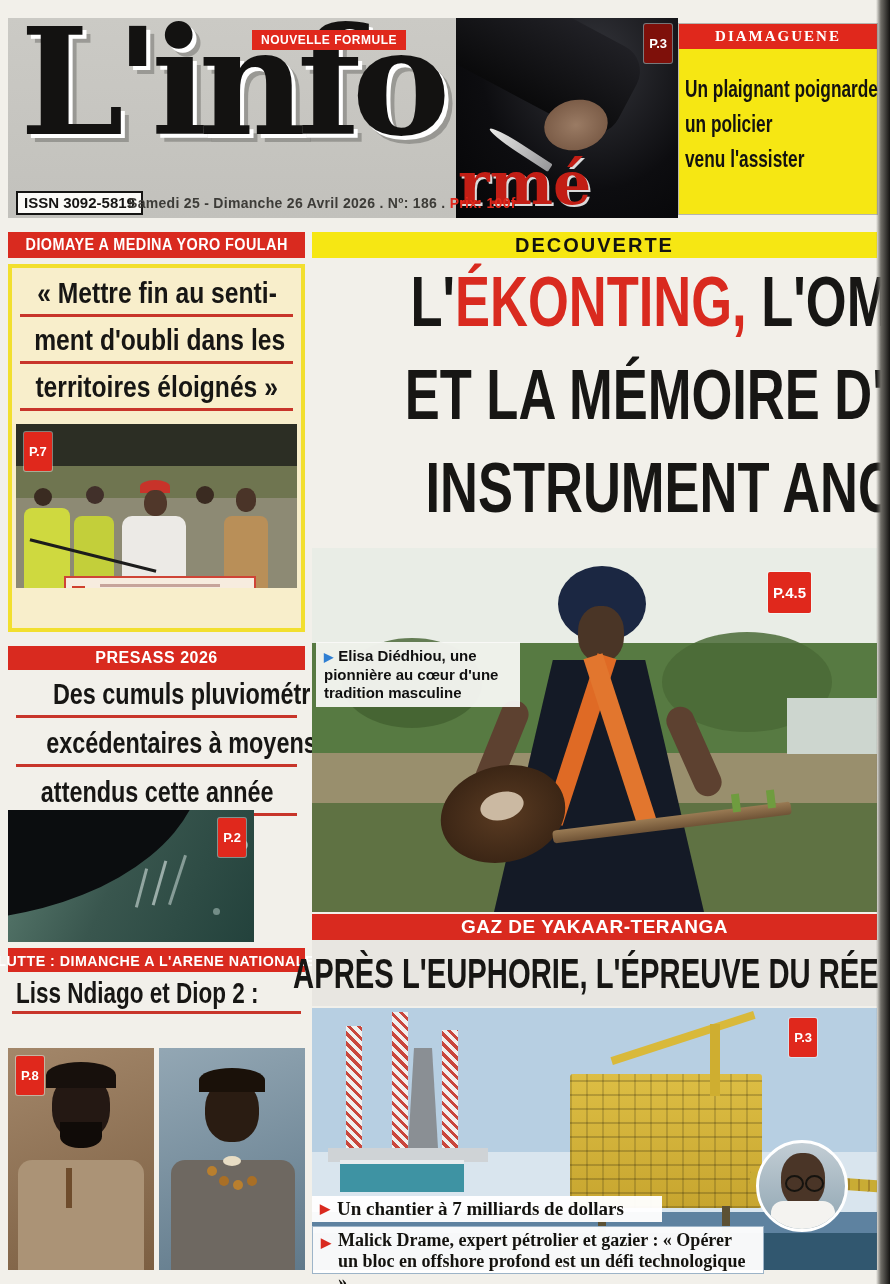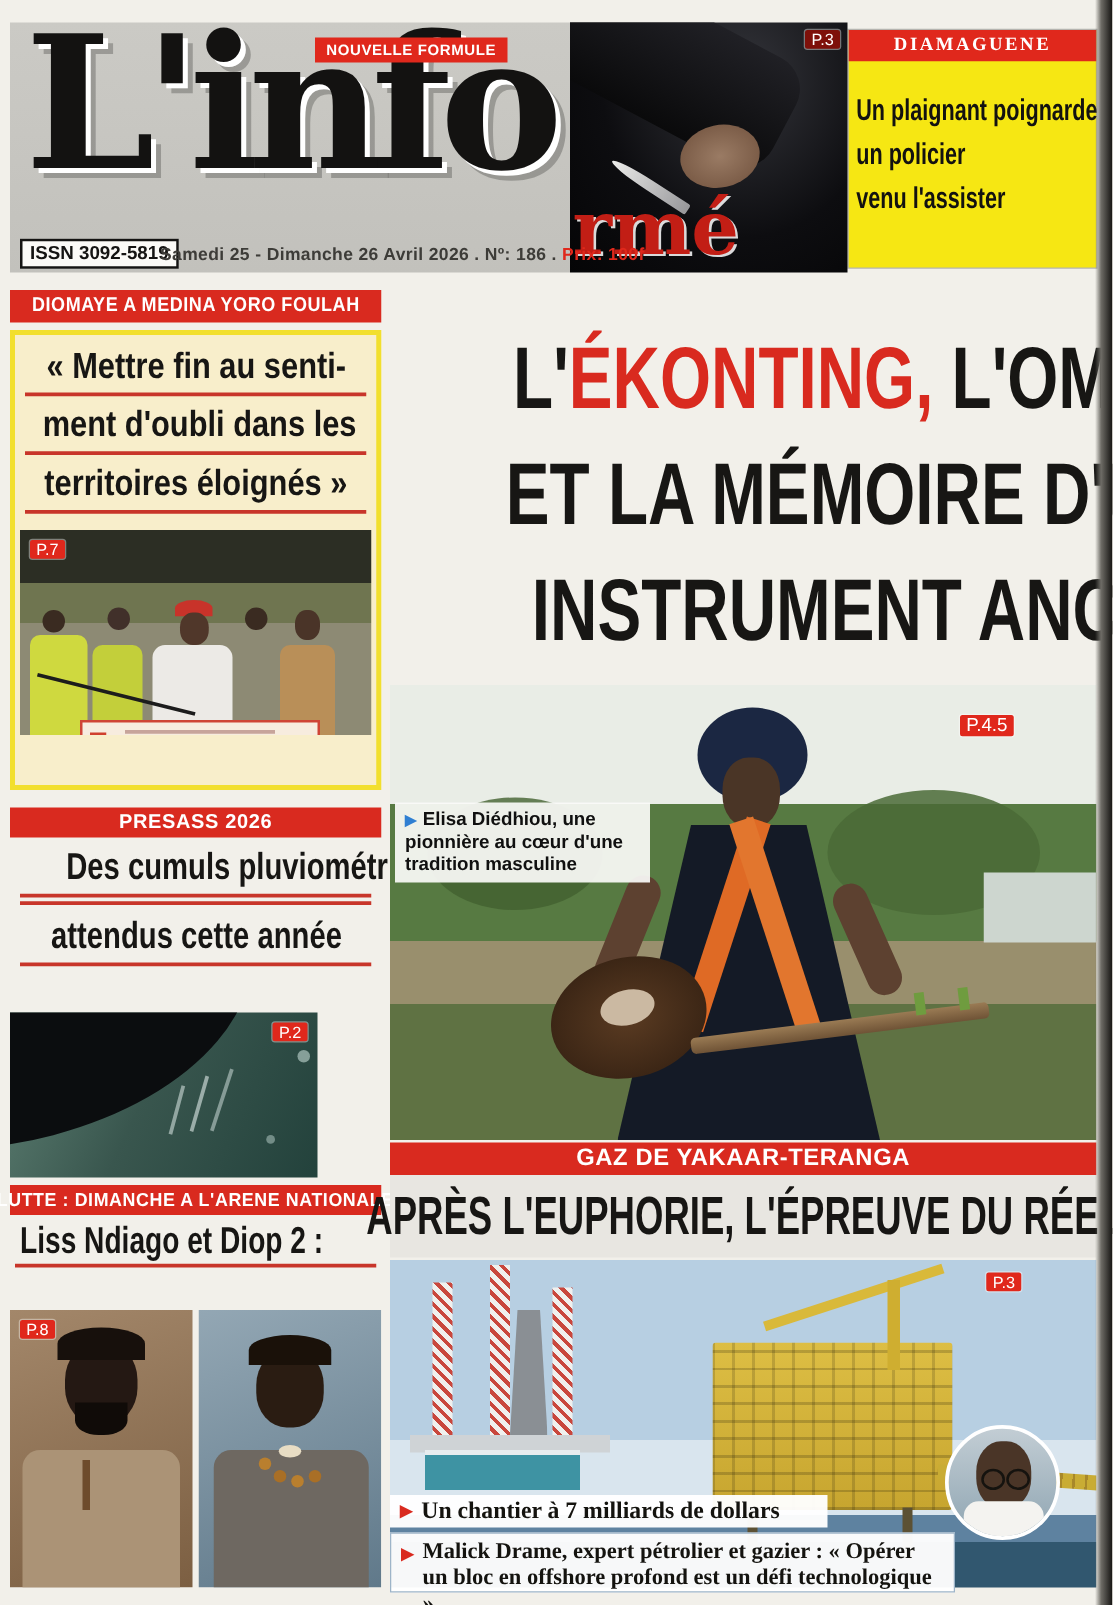--- a/index.html
+++ b/index.html
@@ -22,22 +22,22 @@
   .badge-nouvelle{left:252px;top:30px;z-index:7;background:#e0281c;color:#fff;font-weight:700;
         font-size:12px;padding:3px 9px;letter-spacing:.5px;}
   .issn-box{left:16px;top:191px;z-index:7;background:#fbfaf7;border:2px solid #151413;
         font-weight:700;font-size:15px;padding:0 6px;line-height:20px;color:#151413;}
   .date-line{left:128px;top:195px;z-index:7;font-weight:700;font-size:14px;color:#3d3c38;
         letter-spacing:.3px;white-space:nowrap;}
   .price{color:#e0281c;}
 
   
   .photo{overflow:hidden;}
-  .pbadge{position:absolute;z-index:9;background:#e0281c;color:#fff;font-weight:400;font-size:13px;
-        padding:0 5px;border-radius:2px;box-shadow:0 0 0 1px rgba(255,255,255,.4);}
+  .pbadge{position:absolute;z-index:9;background:#e0281c;color:#fff;font-weight:700;font-size:13px;
+        padding:12px 5px;border-radius:2px;box-shadow:0 0 0 1px rgba(255,255,255,.4);}
   .pbadge.dark{background:#7e100a;}
 
   
   .band{display:flex;align-items:center;justify-content:center;height:26px;background:#d92a1f;
         color:#fff;font-weight:700;font-size:16px;letter-spacing:.5px;}
   .band.yellow{background:#f6e713;color:#131210;font-weight:700;font-size:20px;letter-spacing:2px;}
 
   
   .diam-box{left:679px;top:24px;width:198px;height:190px;background:#f6e713;z-index:4;
         box-shadow:0 0 0 1px rgba(0,0,0,.25);}
@@ -109,20 +109,23 @@
     </div>
     <div style="padding-top:22px;">
       <span class="diam-line"><span class="condL sx72">Un plaignant poignarde</span></span>
       <span class="diam-line"><span class="condL sx72">un policier</span></span>
       <span class="diam-line"><span class="condL sx72">venu l'assister</span></span>
     </div>
   </div>
 
   <div class="abs band" style="left:8px;top:232px;width:297px;">
     <span class="cond sx9">DIOMAYE A MEDINA YORO FOULAH</span>
+  </div>
+  <div class="abs band yellow" style="left:312px;top:232px;width:565px;">
+    <span>DECOUVERTE</span>
   </div>
 
   <div class="abs ylbox">
     <div style="padding-top:5px;">
       <span class="hl"><span class="cond sx85">« Mettre fin au senti-</span></span>
       <div class="hl-rule"></div>
       <span class="hl"><span class="cond sx85">ment d'oubli dans les</span></span>
       <div class="hl-rule"></div>
       <span class="hl"><span class="cond sx85">territoires éloignés »</span></span>
       <div class="hl-rule"></div>
@@ -148,20 +151,21 @@
       <span class="pbadge" style="top:8px;left:8px;">P.7</span>
     </div>
   </div>
 
   <div class="abs band" style="left:8px;top:646px;width:297px;height:24px;">
     <span>PRESASS 2026</span>
   </div>
   <div class="abs lhead" style="left:8px;top:672px;width:297px;">
     <span class="hl" style="font-size:30px;line-height:43px;"><span class="cond sx78">Des cumuls pluviométriques</span></span>
     <div class="hl-rule"></div>
+    <span class="hl" style="font-size:30px;line-height:43px;"><span class="cond sx78">excédentaires à moyens</span></span>
     <div class="hl-rule"></div>
     <span class="hl" style="font-size:30px;line-height:43px;"><span class="cond sx78">attendus cette année</span></span>
     <div class="hl-rule"></div>
   </div>
   <div class="abs photo" style="left:8px;top:810px;width:246px;height:132px;background:linear-gradient(115deg,#5d7f72 0%,#39564e 45%,#23423c 100%);">
     <div class="abs" style="left:-48px;top:-56px;width:250px;height:150px;background:#0b0d0f;border-radius:0 0 92% 12%;transform:rotate(-8deg);"></div>
     <div class="abs" style="left:150px;top:50px;width:3px;height:46px;background:rgba(240,250,248,.55);transform:rotate(16deg);"></div>
     <div class="abs" style="left:168px;top:44px;width:3px;height:52px;background:rgba(240,250,248,.45);transform:rotate(18deg);"></div>
     <div class="abs" style="left:132px;top:58px;width:3px;height:40px;background:rgba(240,250,248,.5);transform:rotate(15deg);"></div>
     <div class="abs" style="left:230px;top:30px;width:10px;height:10px;border-radius:50%;background:rgba(225,245,240,.5);"></div>

